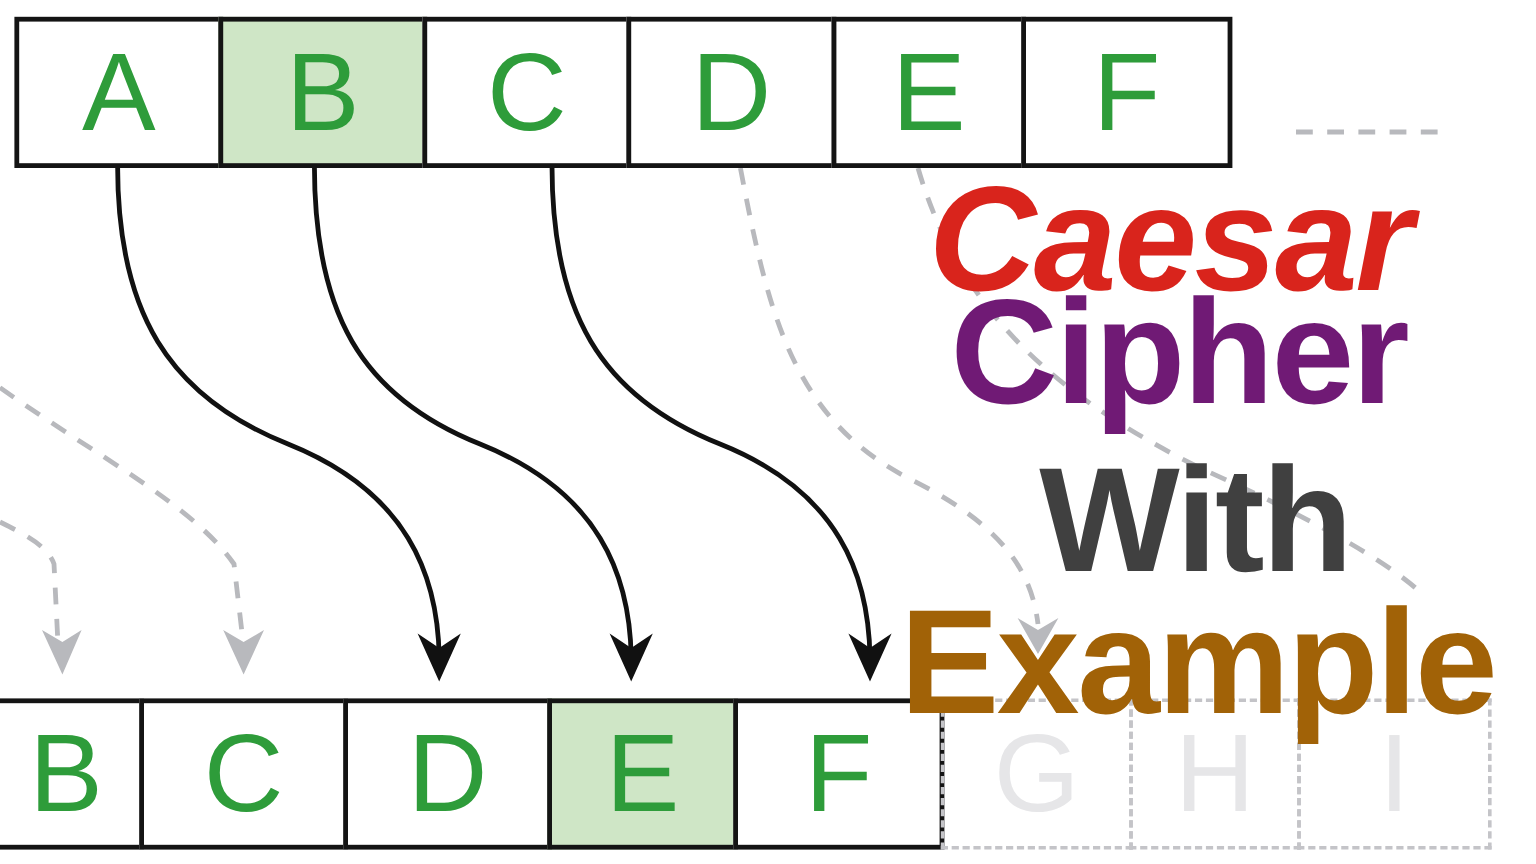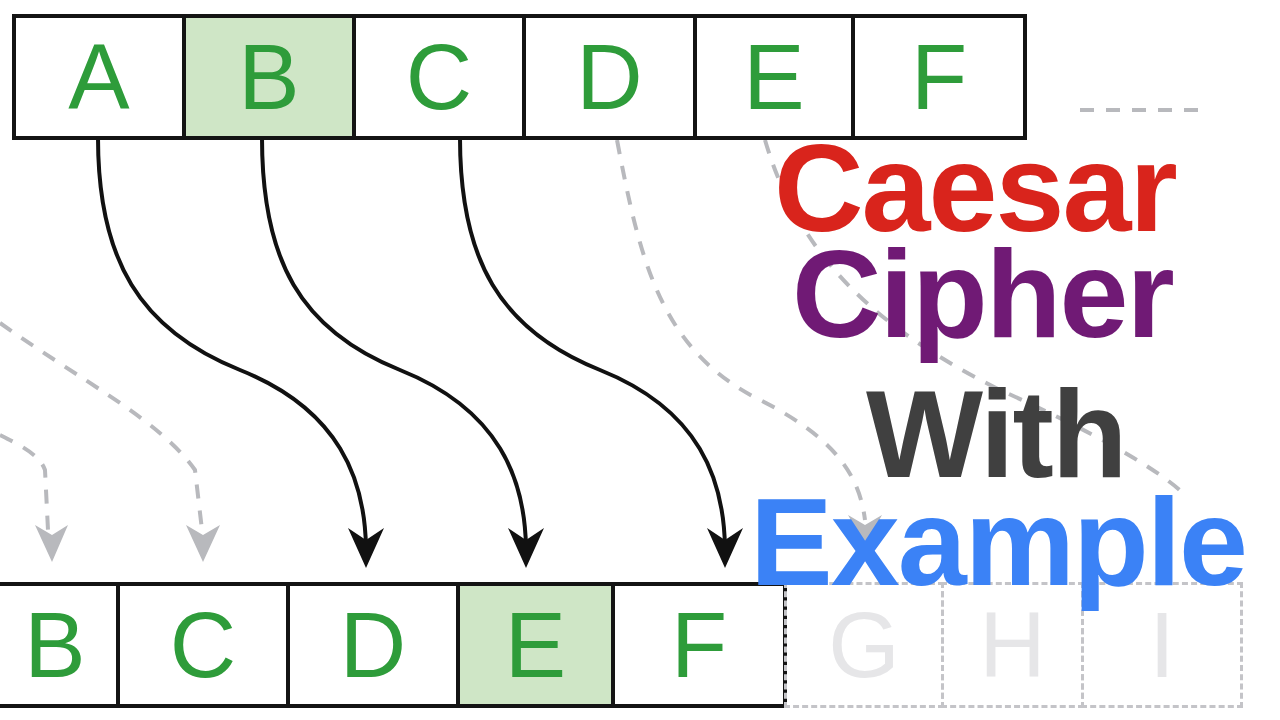--- a/index.html
+++ b/index.html
@@ -88,16 +88,16 @@
       <span>G</span>
     </div>
   <div class="cell ghost" style="width:143px;">
       <span>H</span>
     </div>
   <div class="cell ghost" style="width:162px;">
       <span>I</span>
     </div>
 </div>
 
-<div class="title" style="left:774px; top:126px; font-size:124px; color:#d9241c;">Caesar</div>
+<div class="title" style="left:774px; top:138px; font-size:124px; color:#d9241c;font-style:italic;">Caesar</div>
 <div class="title" style="left:792px; top:232px; font-size:124px; color:#701a75;">Cipher</div>
 <div class="title" style="left:866px; top:372px; font-size:124px; color:#404040;">With</div>
-<div class="title" style="left:750px; top:480px; font-size:124px; color:#3b82f6;">Example</div>
+<div class="title" style="left:750px; top:490px; font-size:124px; color:#a16207;">Example</div>
 
 </body></html>

